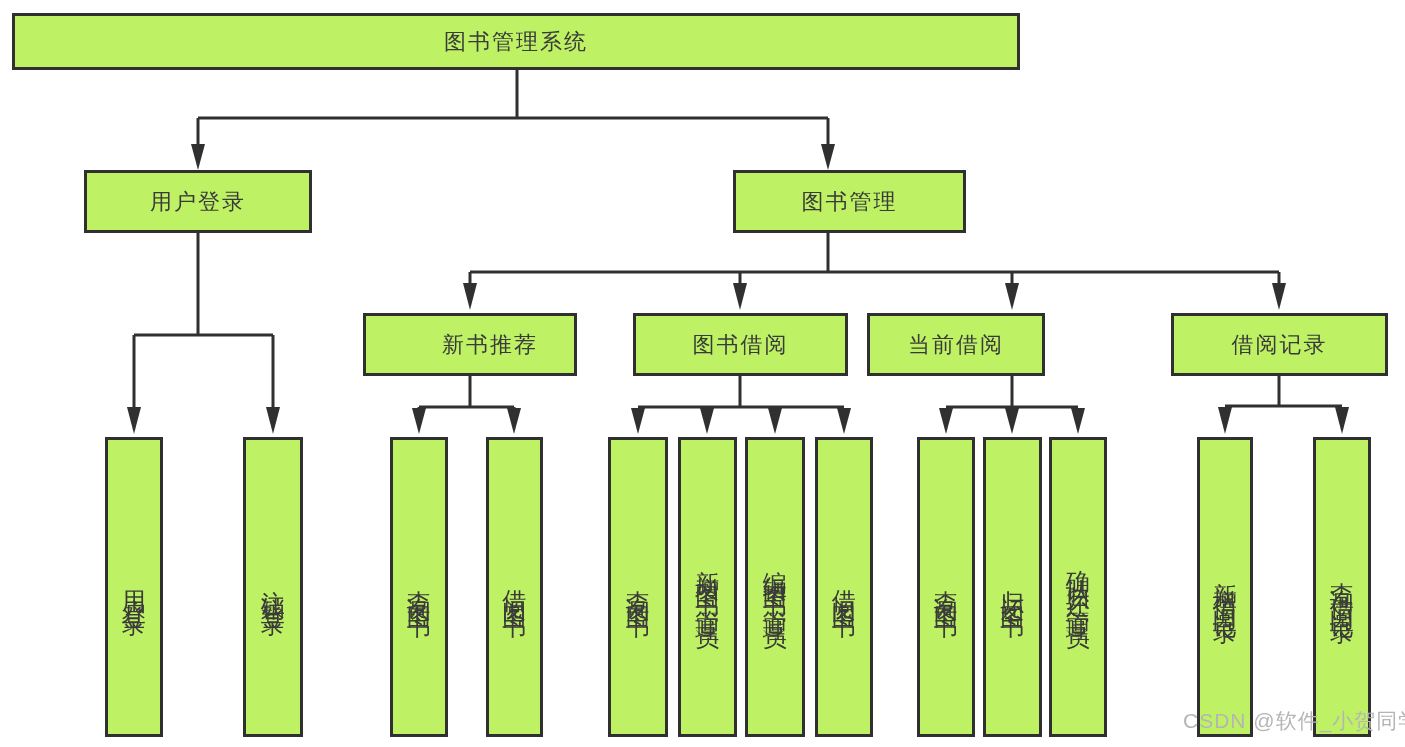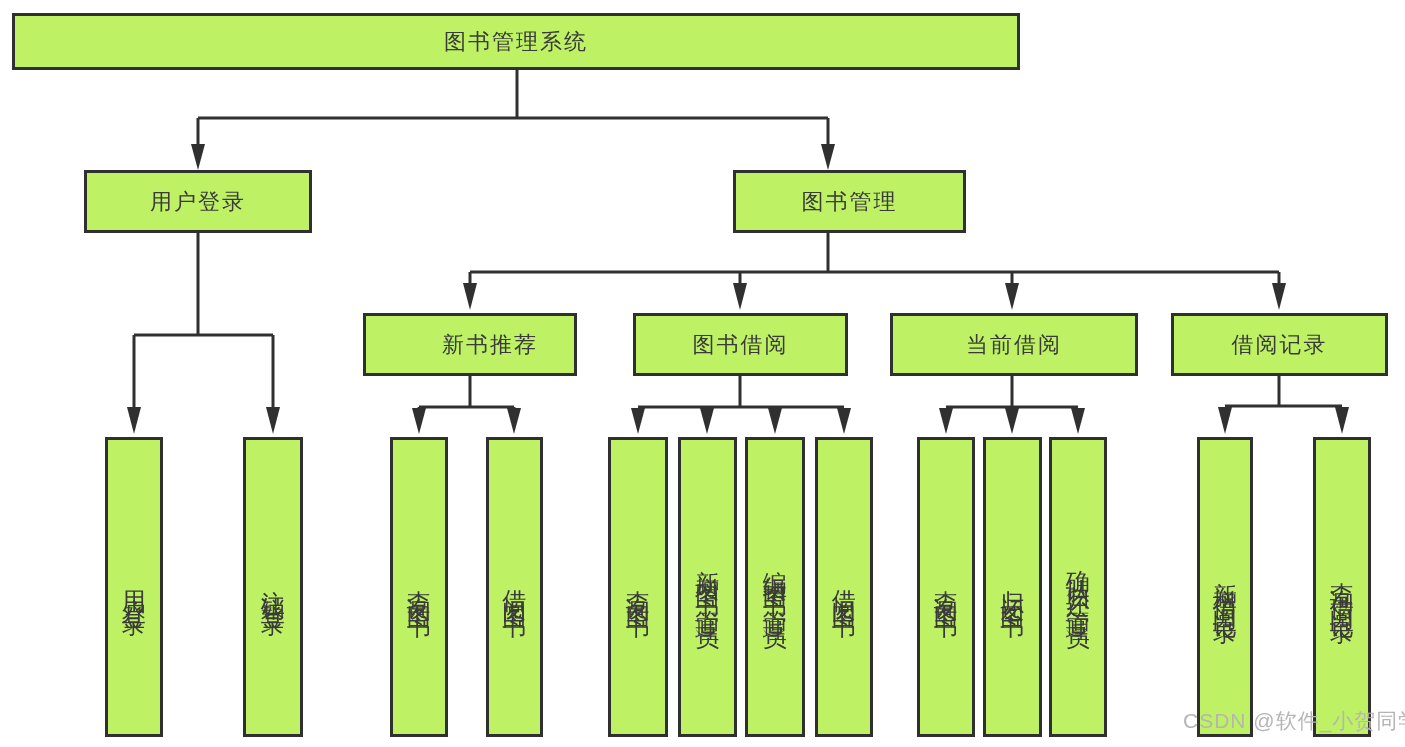--- a/index.html
+++ b/index.html
@@ -78,21 +78,21 @@
   <div class="box hbox" style="left:712px;top:170px;width:233px;height:63px;margin-left:21px;">
     <span>图书管理</span>
   </div>
 
   <div class="box hbox" style="left:363px;top:313px;width:214px;height:63px;padding-left:40px;">
     <span>新书推荐</span>
   </div>
   <div class="box hbox" style="left:633px;top:313px;width:215px;height:63px;align-items:center;">
     <span>图书借阅</span>
   </div>
-  <div class="box hbox" style="left:890px;top:313px;width:248px;height:63px;">
+  <div class="box hbox" style="left:867px;top:313px;width:178px;height:63px;">
     <span>当前借阅</span>
   </div>
   <div class="box hbox" style="left:1171px;top:313px;width:217px;height:63px;">
     <span>借阅记录</span>
   </div>
 
   <div class="box vbox" style="left:105px;top:437px;width:58px;height:300px;">
     <span class="vtext">用户登录</span>
   </div>
   <div class="box vbox" style="left:243px;top:437px;width:60px;height:300px;">

